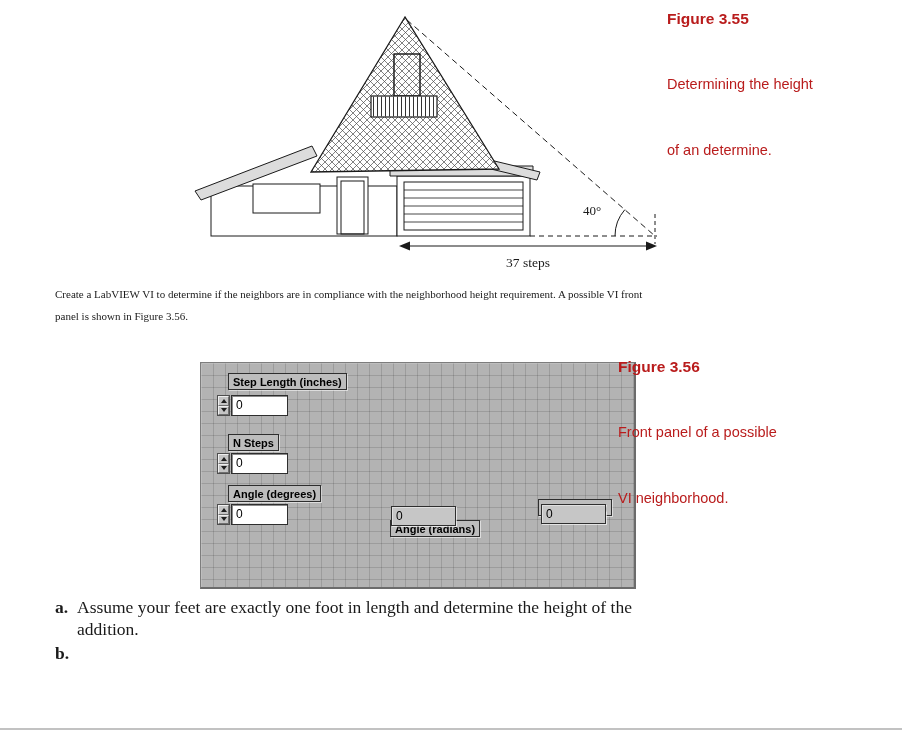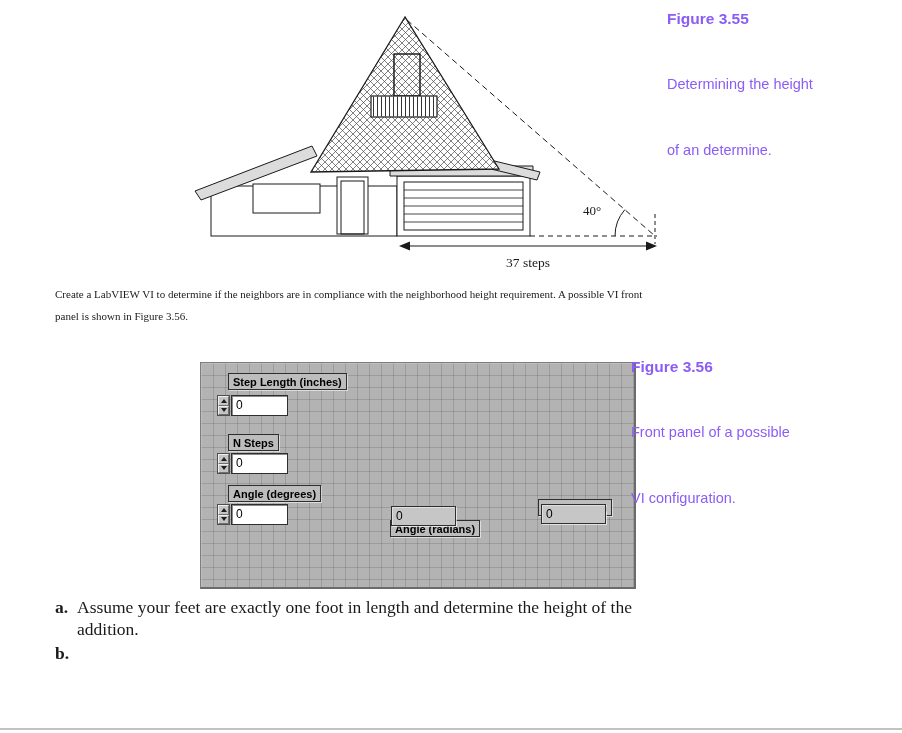--- a/index.html
+++ b/index.html
@@ -7,21 +7,21 @@
   body {
     position:relative;
     background:#ffffff;
     font-family:"Liberation Serif", serif;
     color:#1a1a1a;
     overflow:hidden;
   }
   .abs { position:absolute; }
 
   
-  .caption { font-family:"Liberation Sans", sans-serif; color:#8b5cf6; }
+  .caption { font-family:"Liberation Sans", sans-serif; color:#b91c1c; }
   .cap-title { font-size:15.5px; font-weight:bold; margin-bottom:4px; }
   .cap-line { font-size:14.5px; line-height:17.5px;margin-top:48px; }
 
   
   .intro {
     left:55px; top:284px; width:592px;
     font-size:11px; line-height:21.5px;
   }
 
   
@@ -193,24 +193,24 @@
   </div>
 
   <div class="lv-label" style="left:189px; top:124px;margin-top:33px;">Angle (radians)</div>
   <div class="lv-field indicator-field" style="left:190px; top:143px;">0</div>
 
   <div class="lv-label" style="left:337px; top:136px;">Height (feet)</div>
   <div class="lv-field indicator-field" style="left:340px; top:141px;">0</div>
 
 </div>
 
-<div class="caption abs" style="left:631px; top:358px; width:245px;">
+<div class="caption abs" style="left:618px; top:358px; width:245px;">
   <div class="cap-title">Figure 3.56</div>
   <div class="cap-line">Front panel of a possible</div>
-  <div class="cap-line">VI configuration.</div>
+  <div class="cap-line">VI neighborhood.</div>
 </div>
 
 <div class="question" style="top:596px;">
   <span class="q-label">a.</span>
   <span>Assume your feet are exactly one foot in length and determine the height of the addition.</span>
 </div>
 <div class="question" style="top:642px;">
   <span class="q-label">b.</span>
 </div>
 

